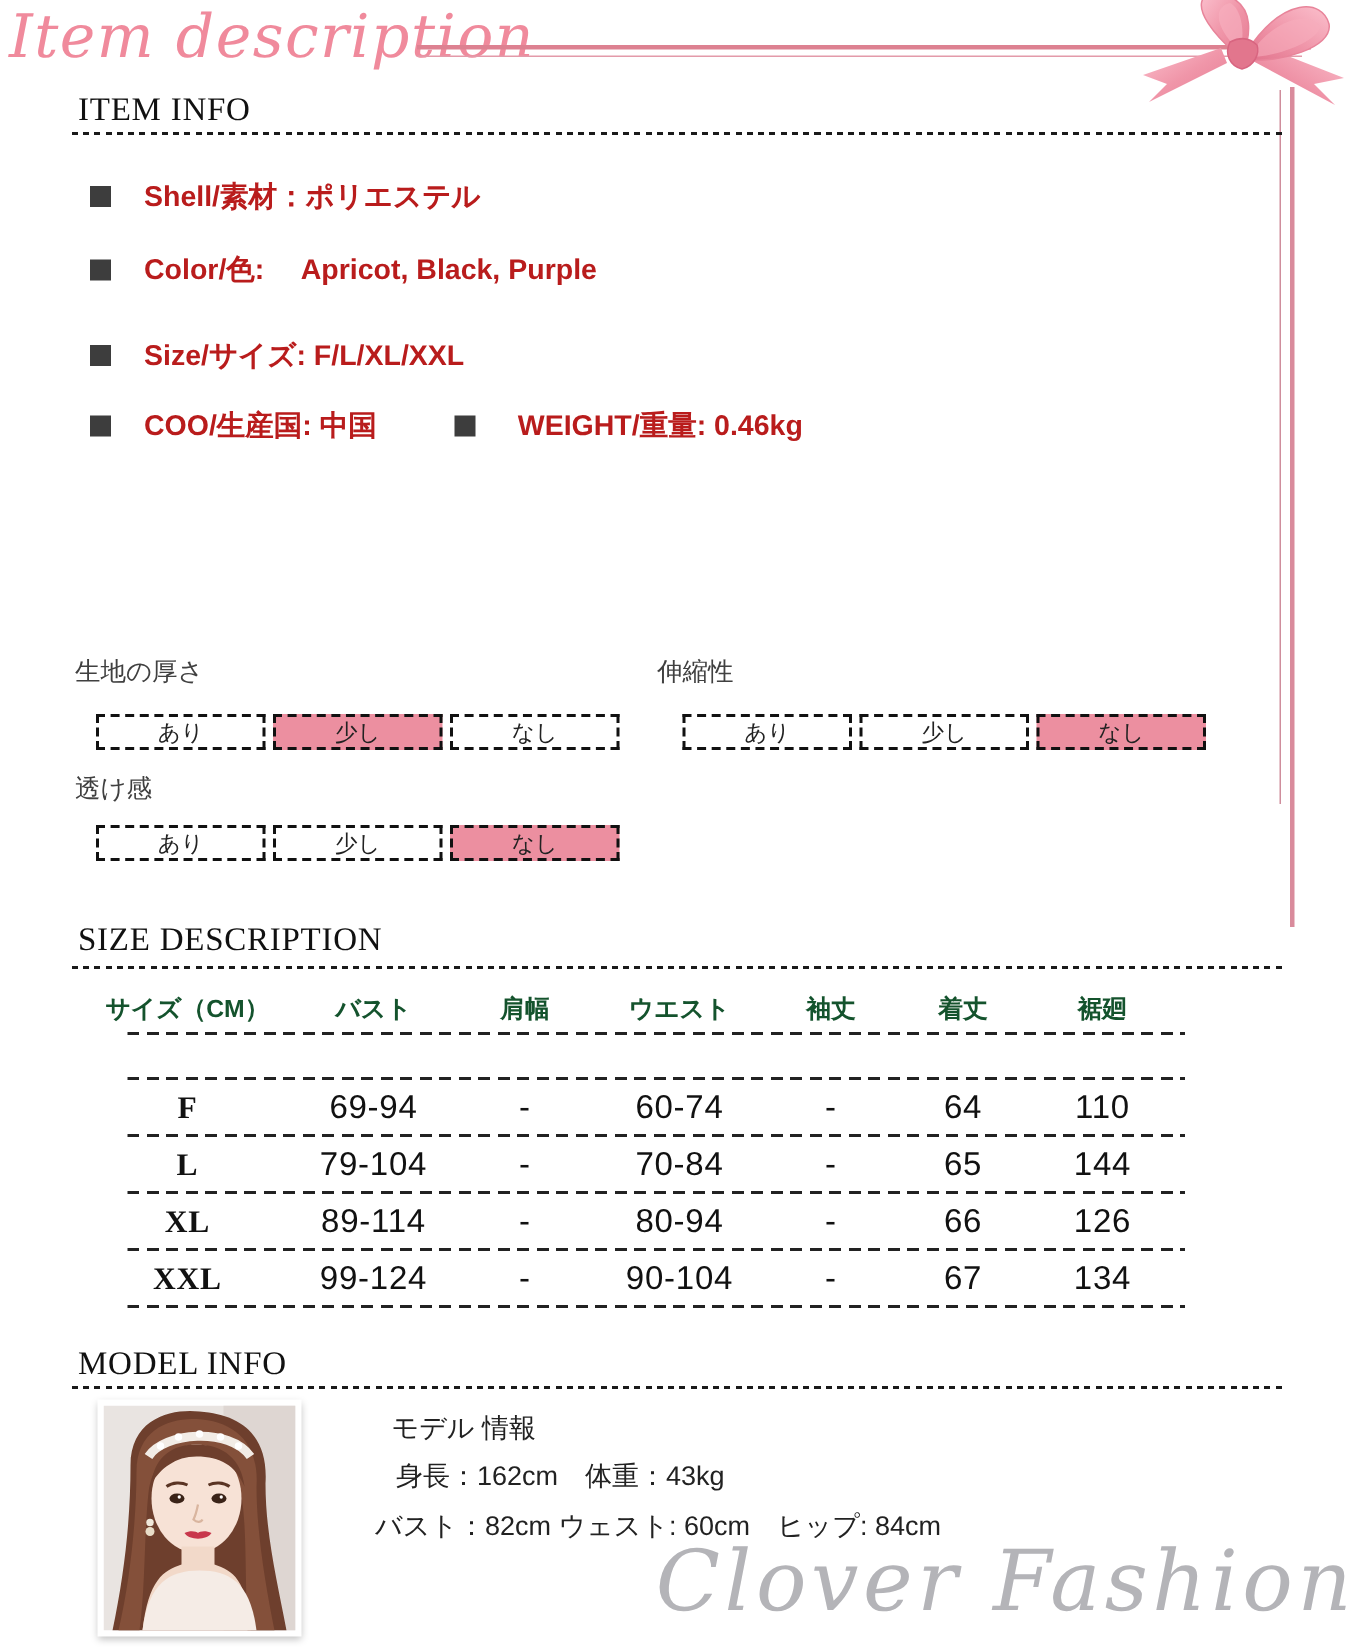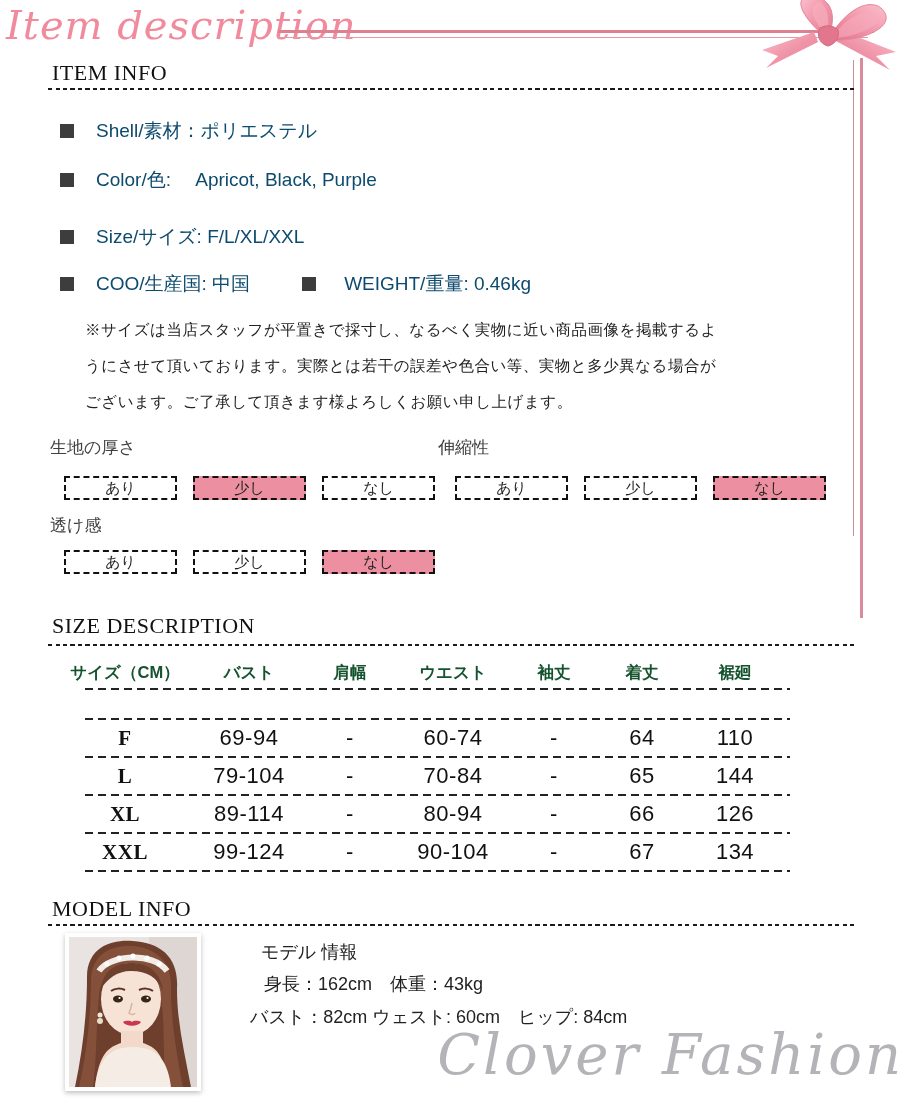--- a/index.html
+++ b/index.html
@@ -55,28 +55,28 @@
     position: absolute;
     left: 48px; width: 810px; height: 2px;
     background: repeating-linear-gradient(to right, #1a1a1a 0 4px, transparent 4px 7.5px);
   }
   
   .bullet-line { position: absolute; display: flex; align-items: center; }
   .bullet-sq {
     width: 14px; height: 14px; background: #3d3d3d; margin-right: 22px; flex: 0 0 auto;
   }
   .bullet-sq2 { width: 14px; height: 14px; background: #3d3d3d; margin: 0 28px 0 0; flex: 0 0 auto; }
-  .bullet-text { font-size: 19px; color: #0c4a6e; white-space: pre; }
+  .bullet-text { font-size: 19px; color: #b91c1c; white-space: pre; font-weight: bold; }
   .note {
     position: absolute; left: 85px; top: 312px; width: 725px;
     font-size: 15.5px; line-height: 36px; color: #222; letter-spacing: 0.5px;
   }
   
   .attr-label { position: absolute; font-size: 17px; color: #404040; }
-  .attr-row { position: absolute; display: flex; gap: 16px; justify-content: center; }
+  .attr-row { position: absolute; display: flex; gap: 5px; justify-content: center; }
   .attr-box {
     width: 113px; height: 24px;
     border: 2px dashed #111;
     display: flex; align-items: center; justify-content: center;
     font-size: 15px; color: #222; background: #fff;
   }
   .attr-box.selected { background: #ec8fa0; }
   
   .size-table { position: absolute; left: 60px; top: 658px; width: 740px; }
   .trow { display: flex; align-items: center; height: 30px; }
@@ -162,25 +162,20 @@
     <span class="bullet-sq"></span>
     <span class="bullet-text">Size/サイズ: F/L/XL/XXL</span>
   </div>
   <div class="bullet-line" style="left:60px; top:271px">
     <span class="bullet-sq"></span>
     <span class="bullet-text">COO/生産国: 中国</span>
     <span class="bullet-sq2" style="margin-left:52px"></span>
     <span class="bullet-text">WEIGHT/重量: 0.46kg</span>
   </div>
 
-  <div class="note">
-    <span>※サイズは当店スタッフが平置きで採寸し、なるべく実物に近い商品画像を掲載するよ</span><br>
-    <span>うにさせて頂いております。実際とは若干の誤差や色合い等、実物と多少異なる場合が</span><br>
-    <span>ございます。ご了承して頂きます様よろしくお願い申し上げます。</span>
-  </div>
 
   <div class="attr-label" style="left:50px; top:436px">生地の厚さ</div>
   <div class="attr-row" style="left:64px; top:476px">
     <div class="attr-box">あり</div>
     <div class="attr-box selected">少し</div>
     <div class="attr-box">なし</div>
   </div>
 
   <div class="attr-label" style="left:438px; top:436px">伸縮性</div>
   <div class="attr-row" style="left:455px; top:476px">

